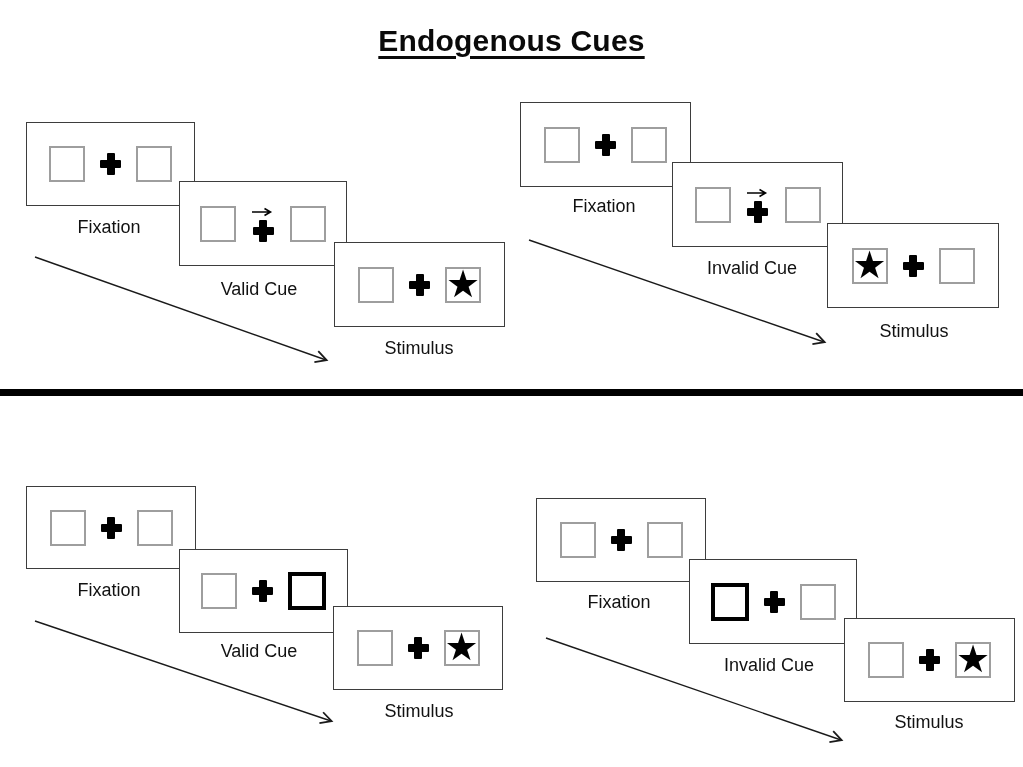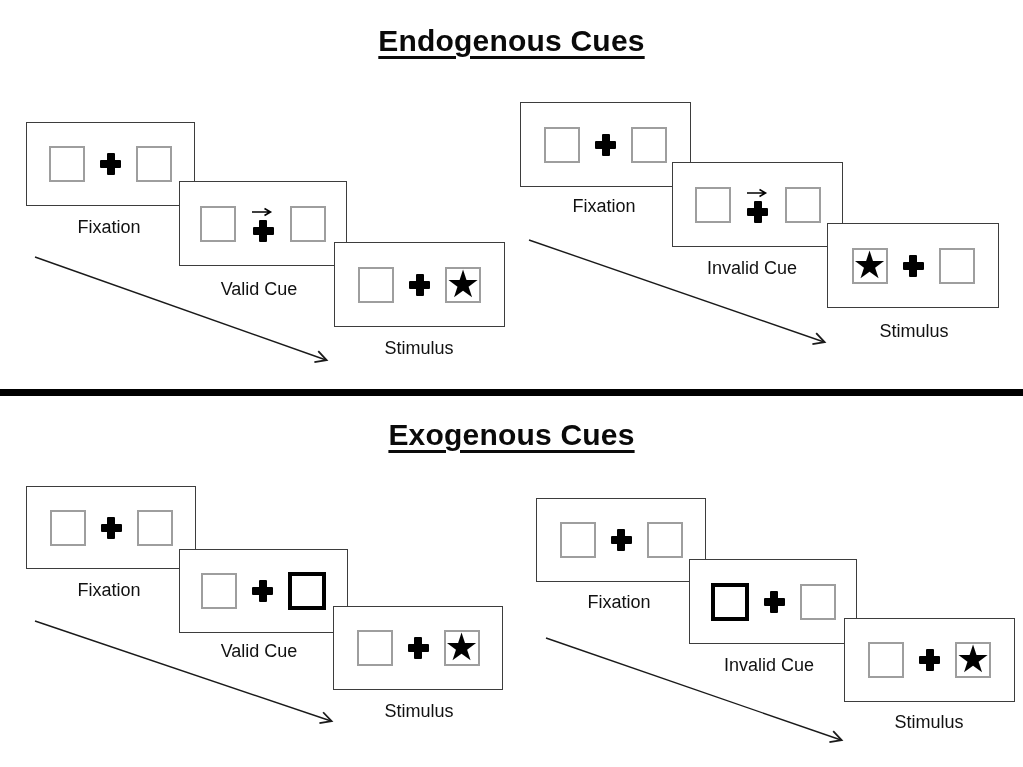--- a/index.html
+++ b/index.html
@@ -63,21 +63,20 @@
   
   .arrows{position:absolute;left:0;top:0;width:1023px;height:767px;z-index:5;pointer-events:none;}
 </style>
 </head>
 <body>
 
 <div class="page">
 
   <div class="title t-endo">Endogenous Cues</div>
   <div class="divider"></div>
-  <div class="title t-exo">Exogenous Cues</div>
 
   <div class="panel p-tl1">
     <span class="box"></span>
     <span class="plus"></span>
     <span class="box"></span>
   </div>
   <div class="panel p-tl2">
     <span class="box"></span>
     <span class="stack">
       <svg class="cue-arrow" width="24" height="11" viewBox="0 0 24 11">

